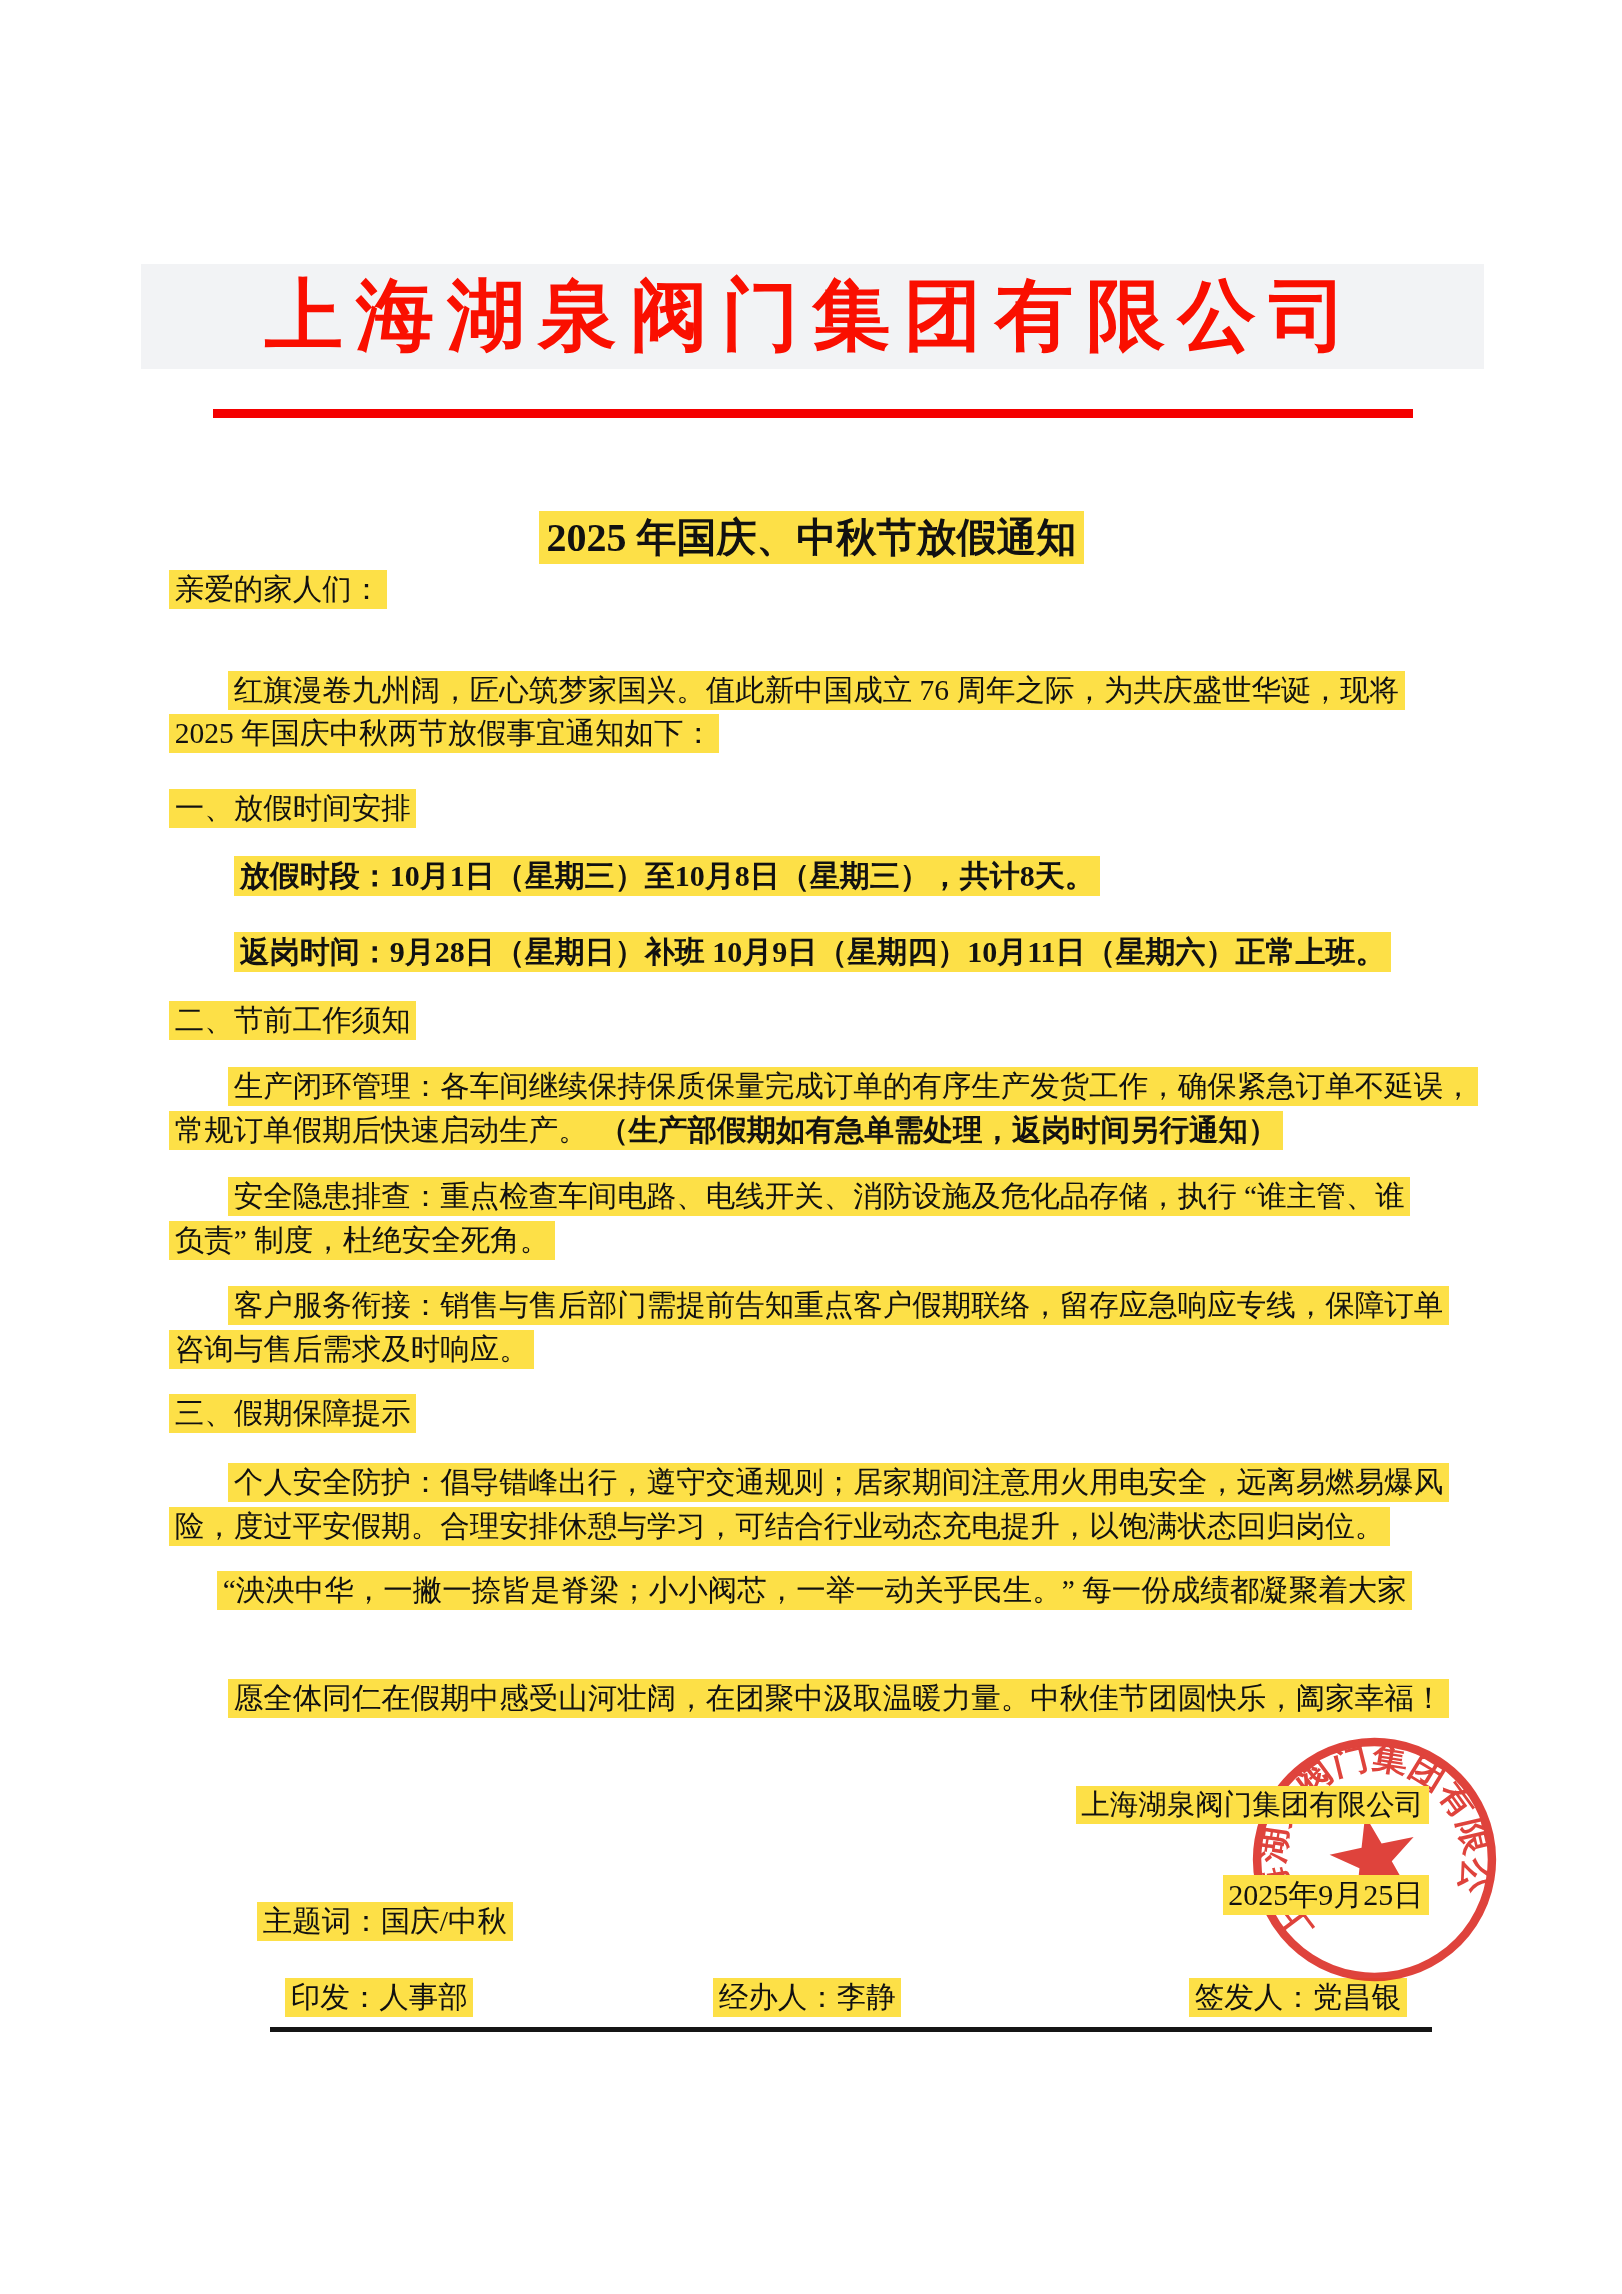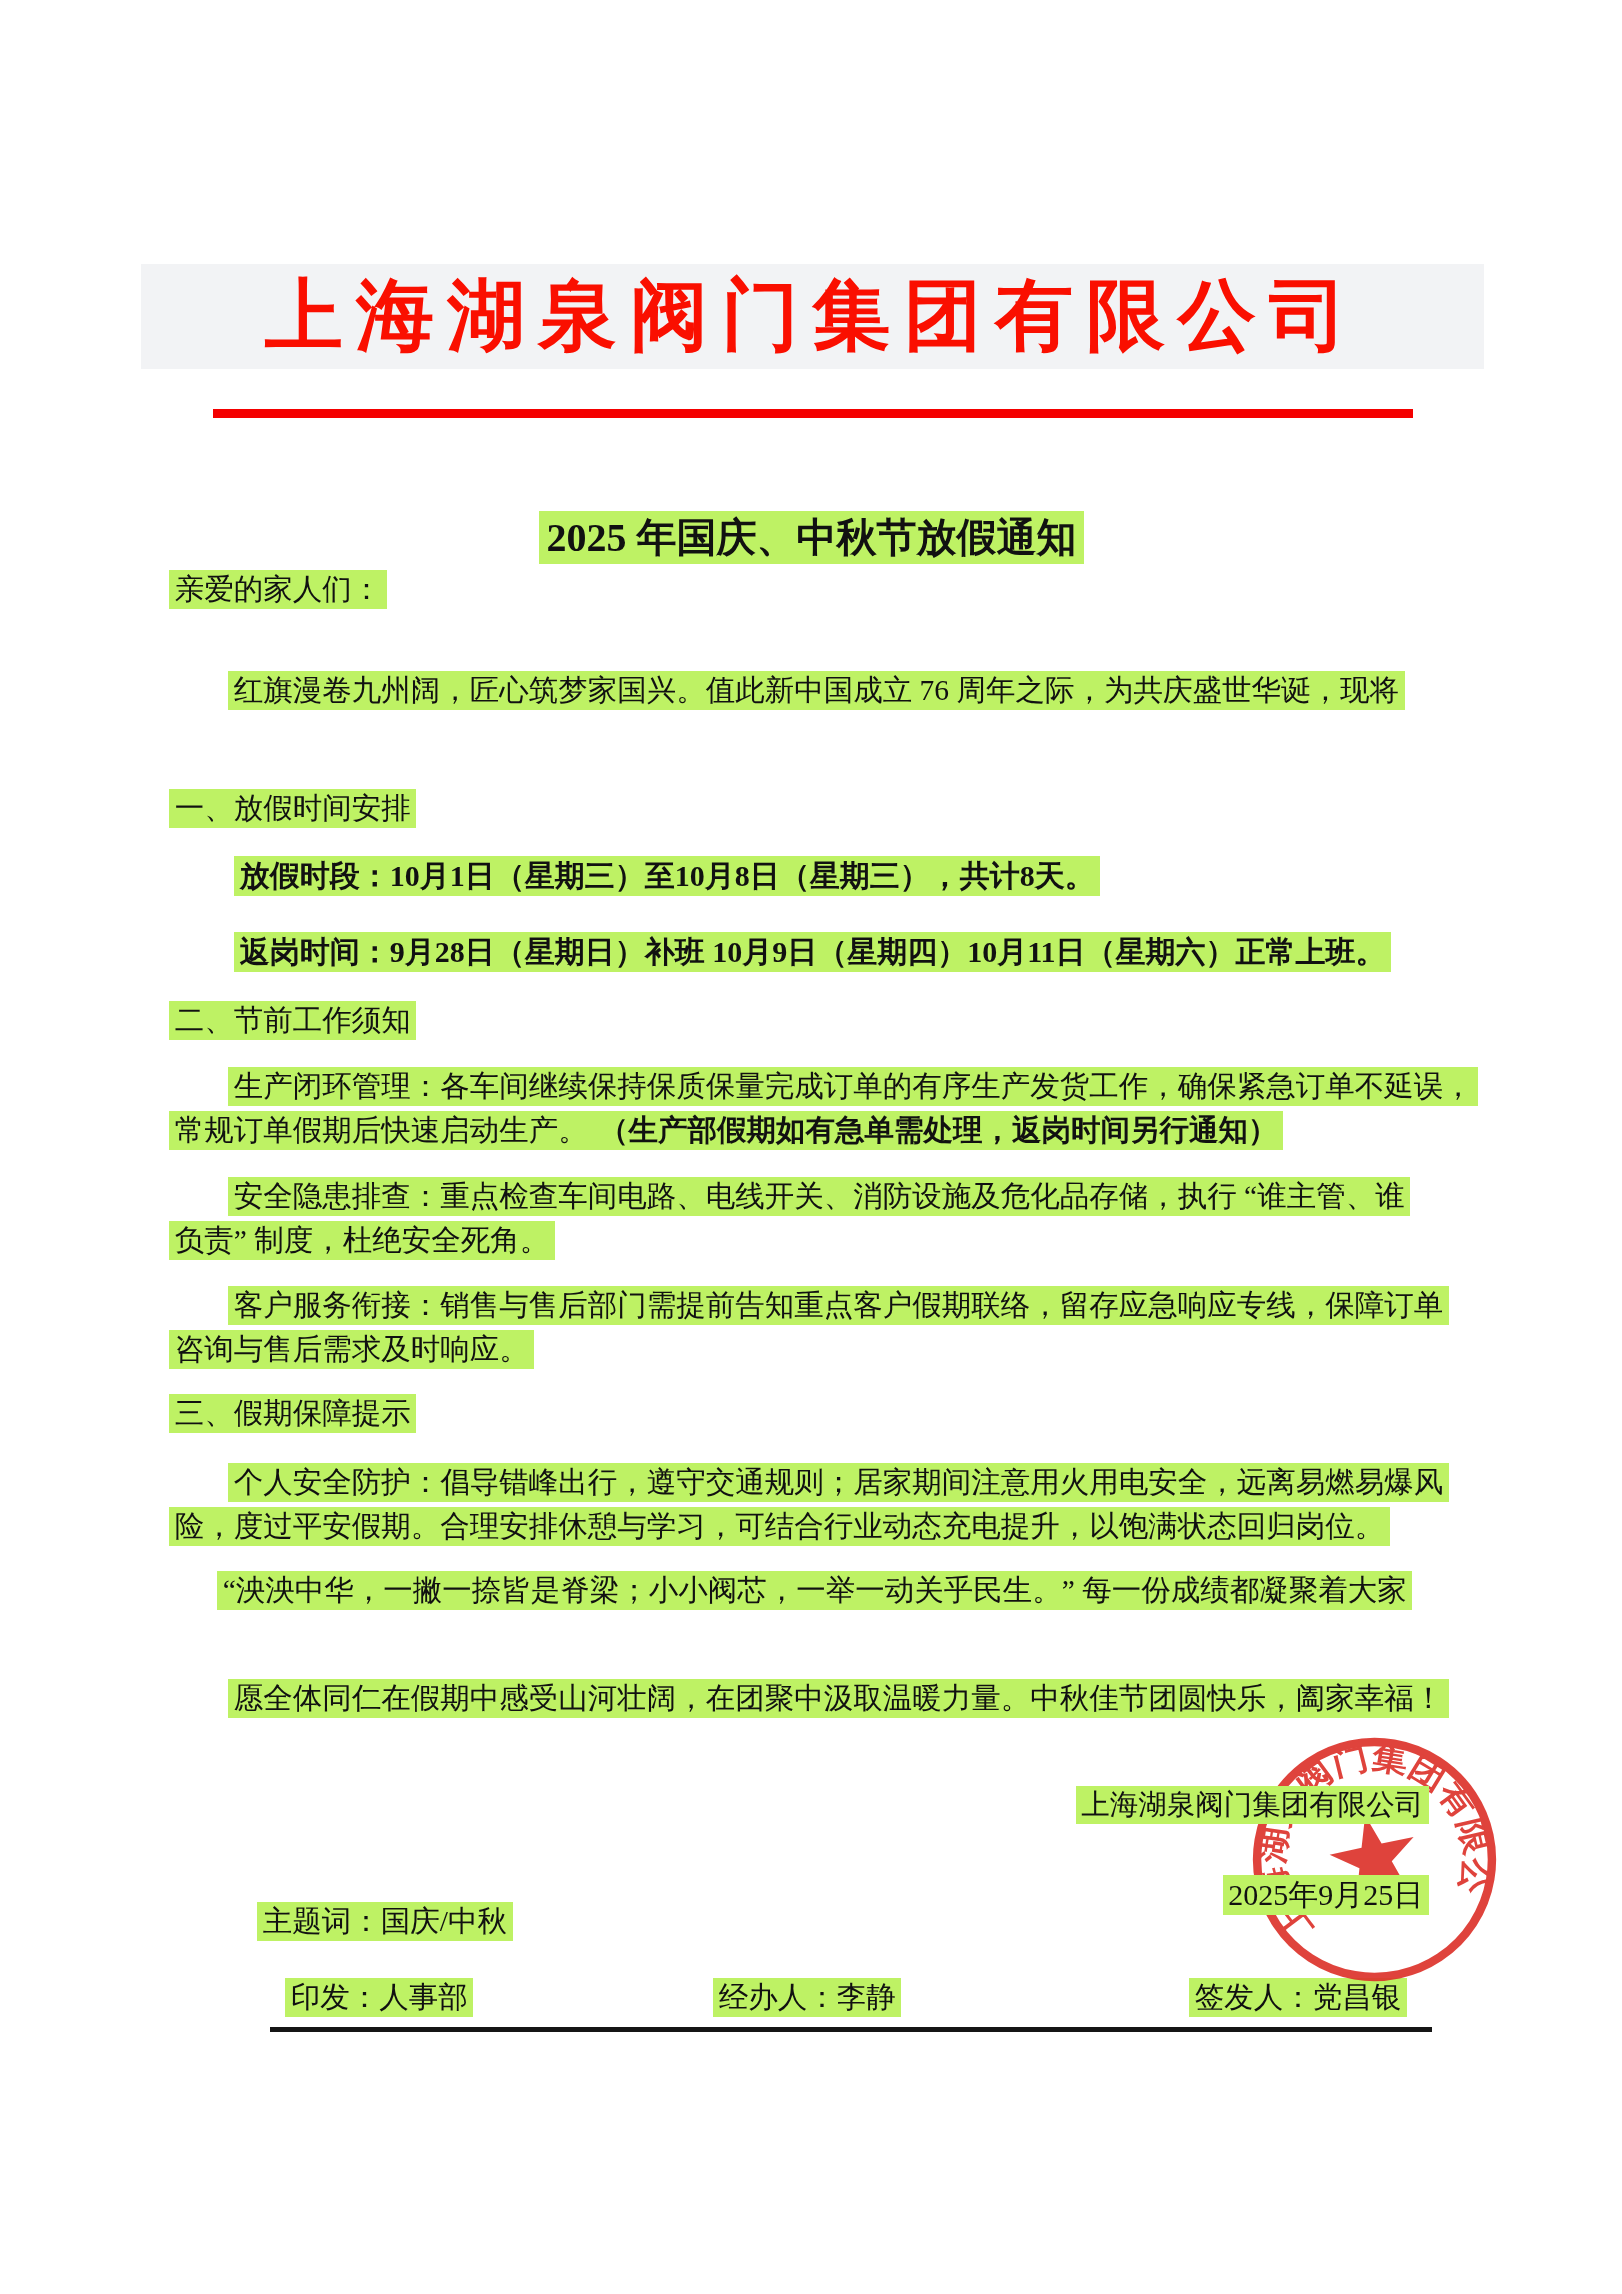--- a/index.html
+++ b/index.html
@@ -25,21 +25,21 @@
     background:#f40000;
   }
   .doc-title{
     position:absolute;left:0;top:510px;width:1623px;
     text-align:center;font-size:40px;font-weight:700;
   }
   .doc-title .hl{padding:3.8px 7.6px;}
   .line{
     position:absolute;font-size:29.5px;white-space:nowrap;
   }
-  .hl{background:#bef264;padding:2.9px 5.7px 3.8px 5.7px;}
+  .hl{background:#fde047;padding:2.9px 5.7px 3.8px 5.7px;}
   .b{font-weight:700;}
   .red{color:#ff0000;font-weight:700;}
   .sig{
     position:absolute;right:194px;text-align:right;font-size:28.5px;white-space:nowrap;
   }
   .stamp{
     position:absolute;left:1243px;top:1728px;width:263px;height:263px;
     opacity:0.92;z-index:1;
   }
   .over{z-index:2;}
@@ -57,20 +57,21 @@
     <div class="company-name">上海湖泉阀门集团有限公司</div>
   </div>
 
   <div class="red-rule"></div>
 
   <div class="doc-title"><span class="hl">2025 年国庆、中秋节放假通知</span></div>
 
   <div class="line" style="left:169px;top:570px;"><span class="hl">亲爱的家人们：</span></div>
 
   <div class="line" style="left:228px;top:671px;"><span class="hl">红旗漫卷九州阔，匠心筑梦家国兴。值此新中国成立 76 周年之际，为共庆盛世华诞，现将</span></div>
+  <div class="line" style="left:169px;top:714px;"><span class="hl">2025 年国庆中秋两节放假事宜通知如下：</span></div>
 
   <div class="line" style="left:169px;top:789px;"><span class="hl">一、放假时间安排</span></div>
   <div class="line b" style="left:234px;top:856px;font-size:30px;"><span class="hl">放假时段：10月1日（星期三）至10月8日（星期三），共计8天。</span></div>
   <div class="line b" style="left:234px;top:932px;font-size:30px;"><span class="hl">返岗时间：9月28日（星期日）补班 10月9日（星期四）10月11日（星期六）正常上班。</span></div>
 
   <div class="line" style="left:169px;top:1001px;"><span class="hl">二、节前工作须知</span></div>
   <div class="line" style="left:228px;top:1067px;"><span class="hl">生产闭环管理：各车间继续保持保质保量完成订单的有序生产发货工作，确保紧急订单不延误，</span></div>
   <div class="line" style="left:169px;top:1111px;"><span class="hl">常规订单假期后快速启动生产。</span><span class="hl b">（生产部假期如有急单需处理，返岗时间另行通知）</span></div>
   <div class="line" style="left:228px;top:1177px;"><span class="hl">安全隐患排查：重点检查车间电路、电线开关、消防设施及危化品存储，执行 “谁主管、谁</span></div>
   <div class="line" style="left:169px;top:1221px;"><span class="hl">负责” 制度，杜绝安全死角。</span></div>

